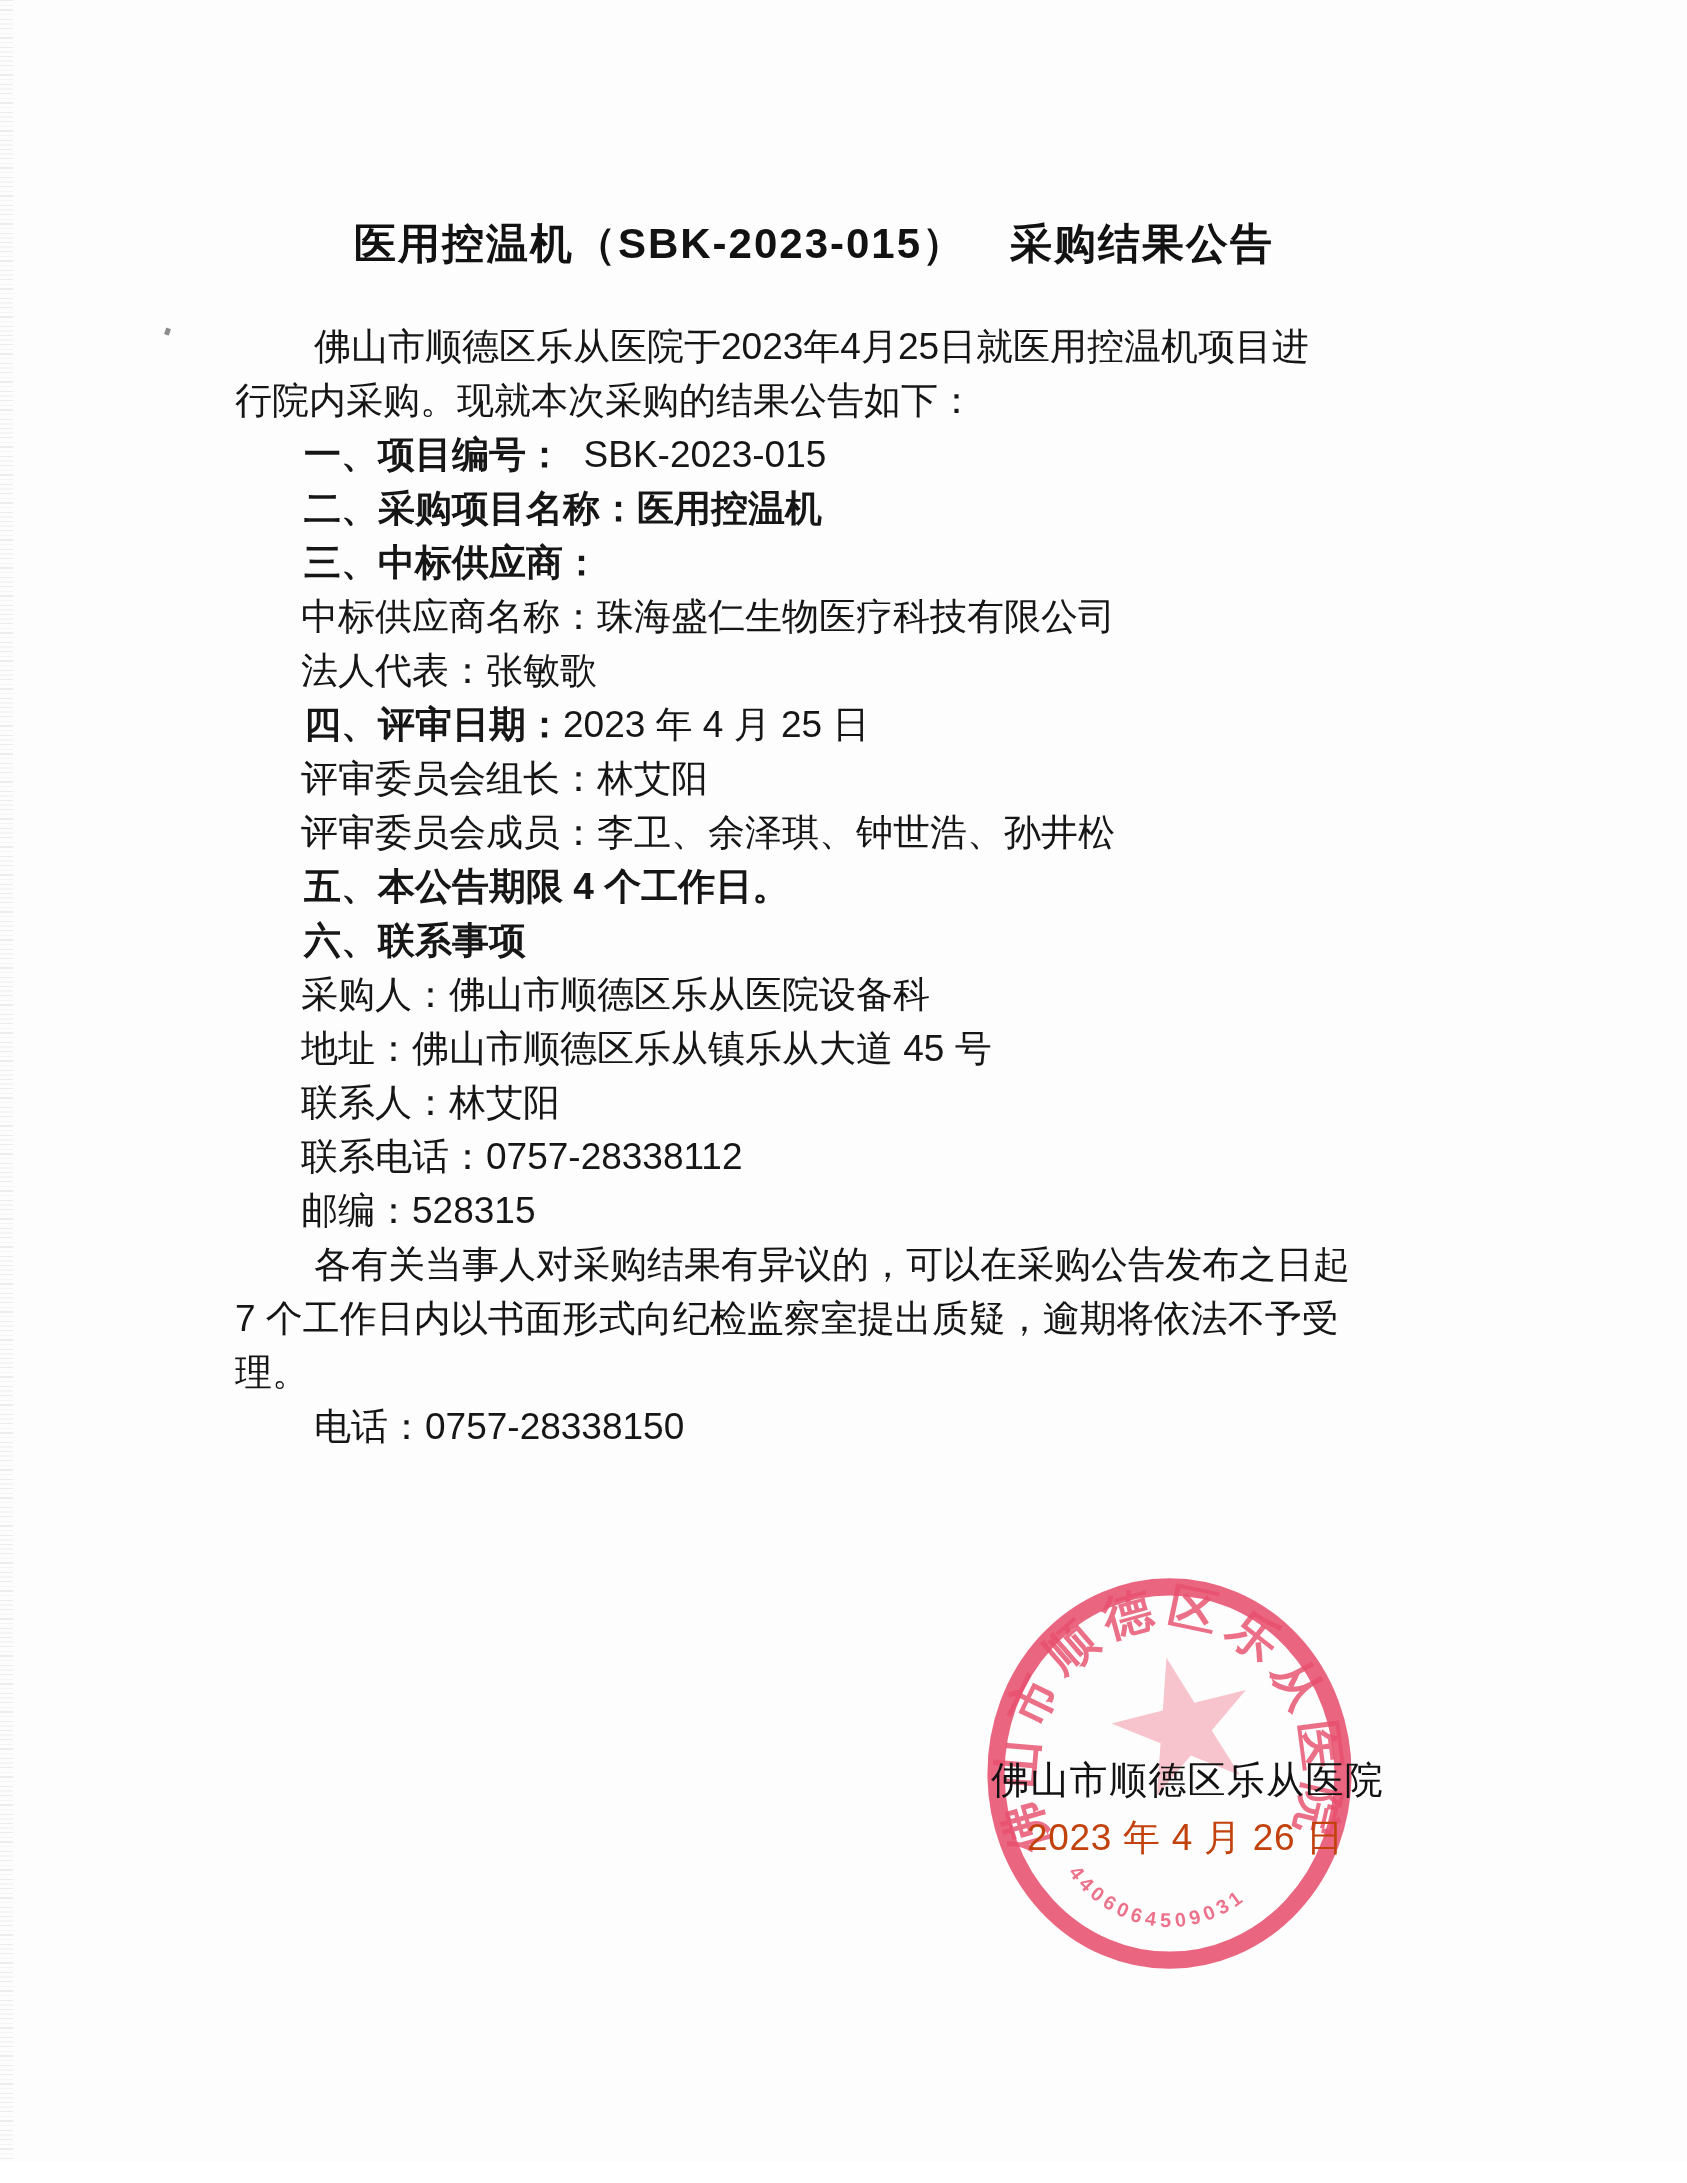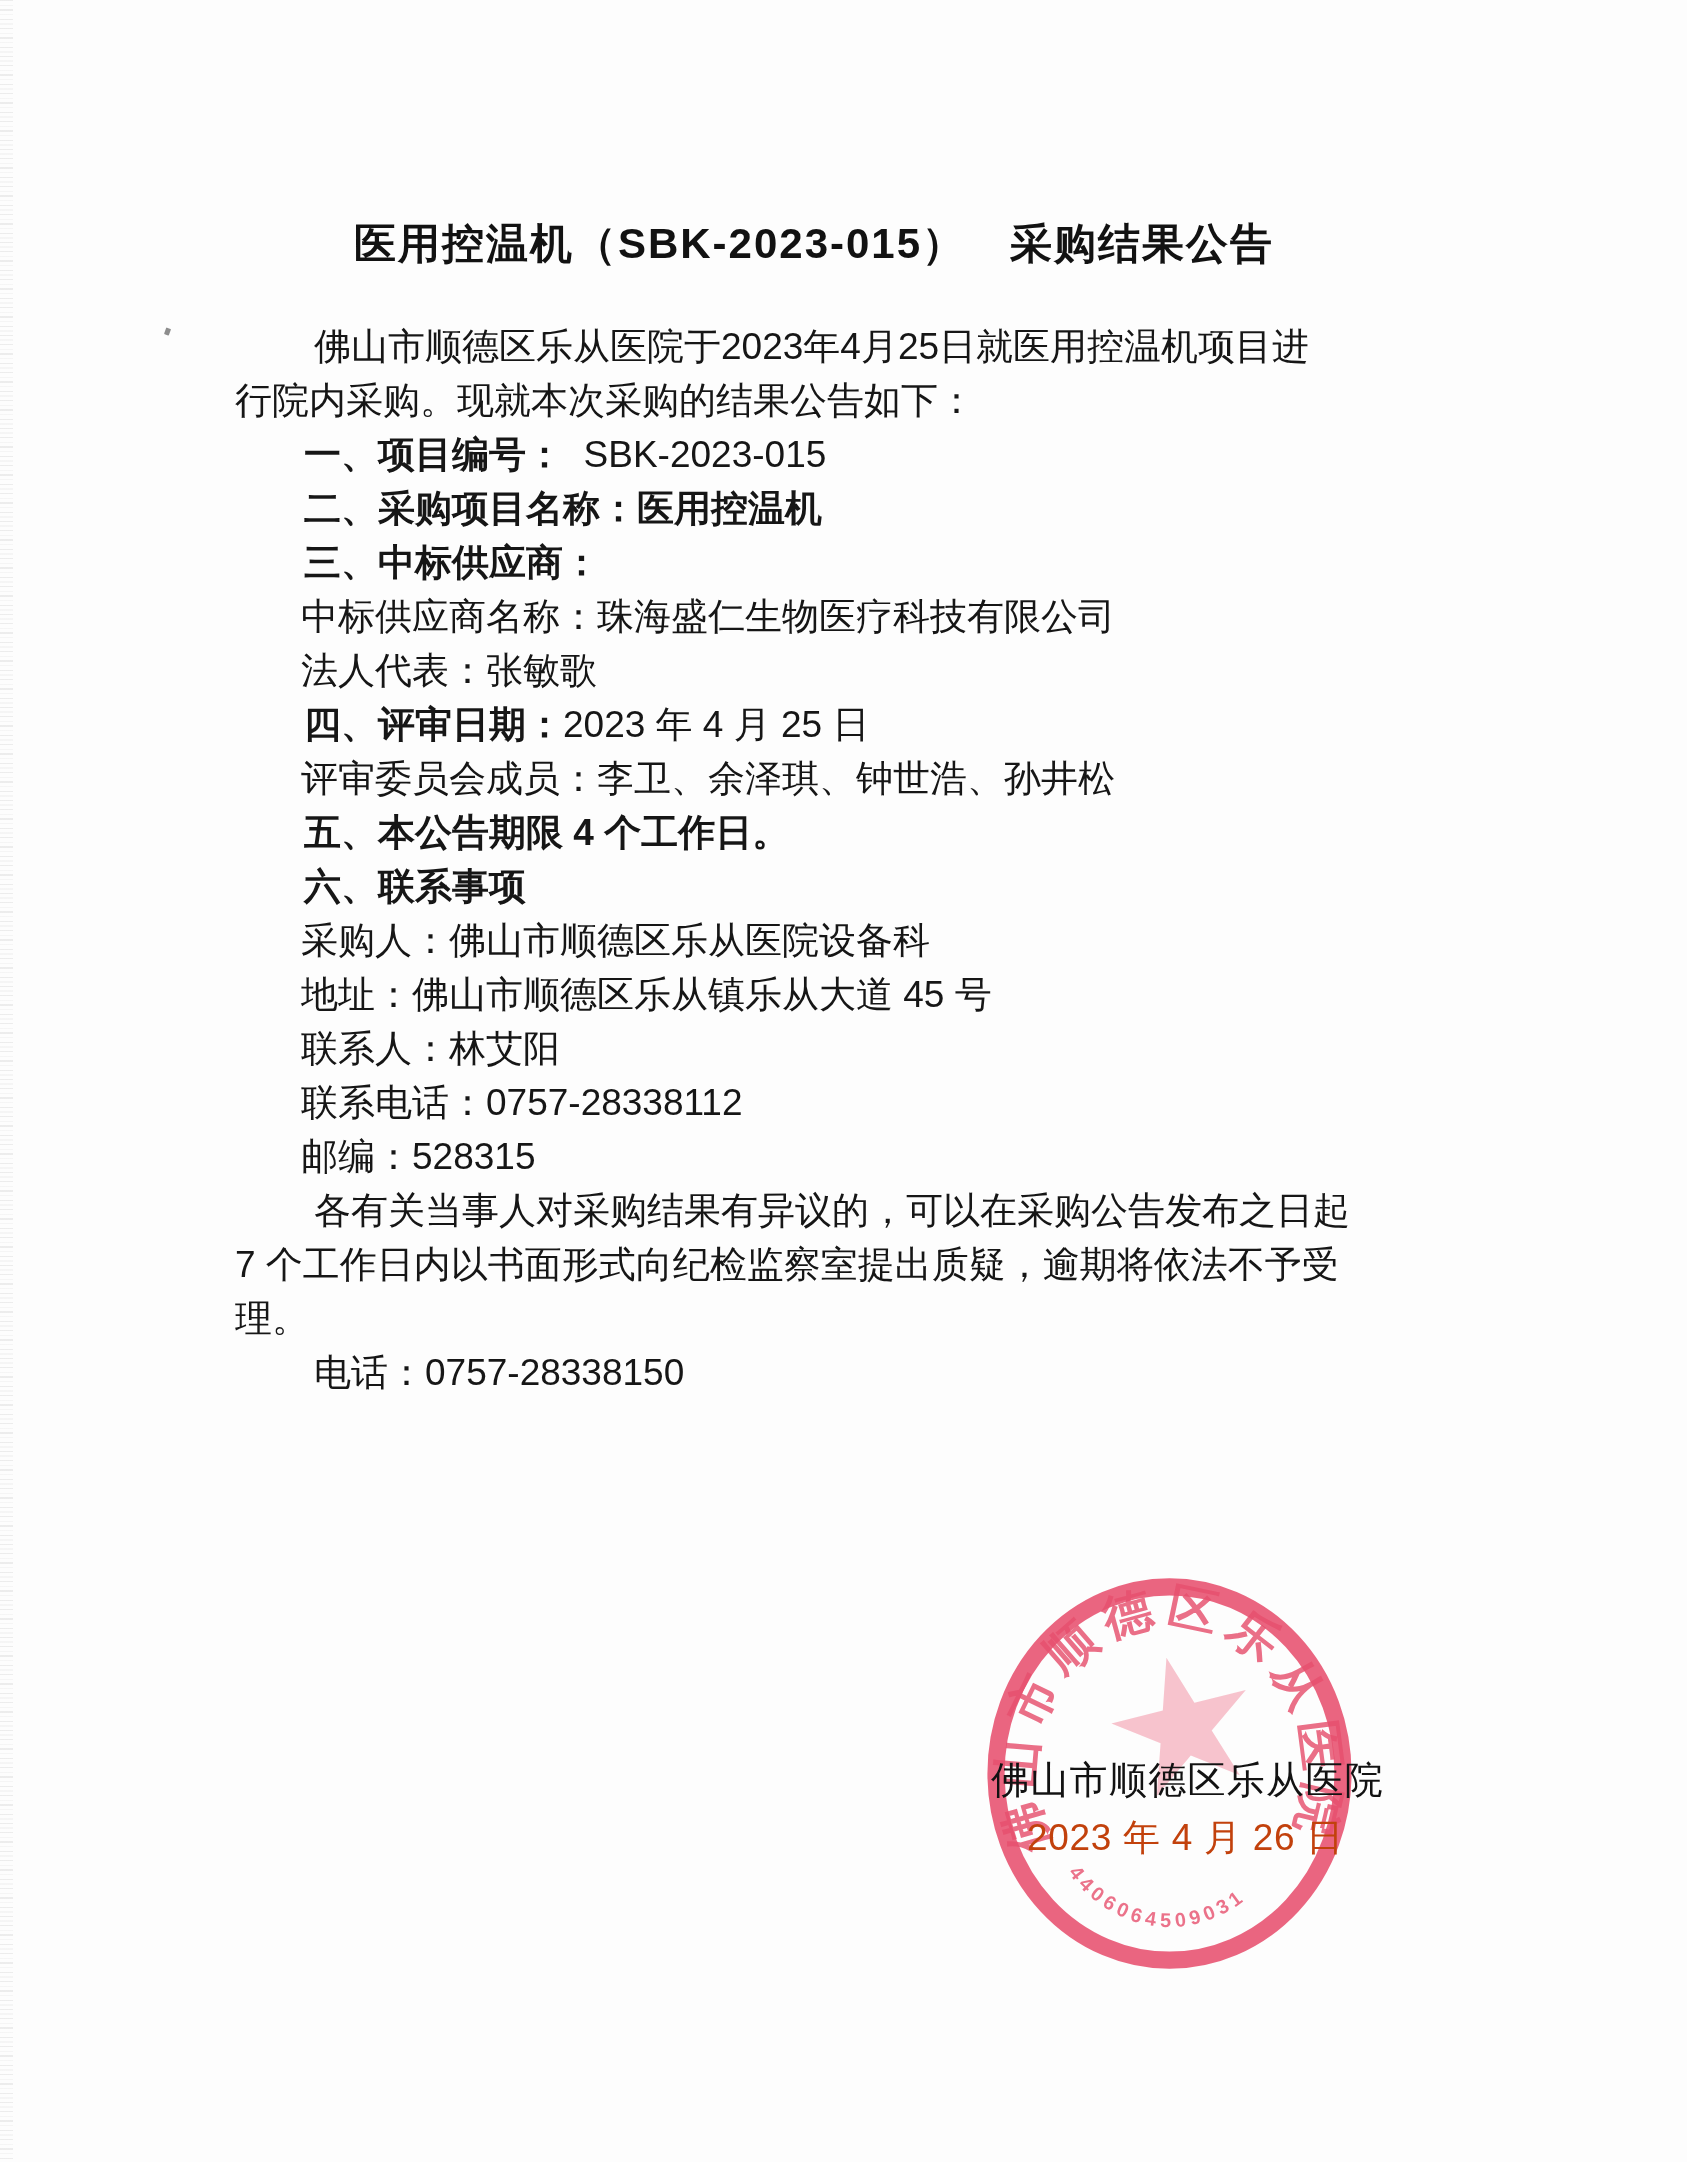--- a/index.html
+++ b/index.html
@@ -60,20 +60,21 @@
 
   <div class="doc-body">
       <div class="line ind-first"><span>佛山市顺德区乐从医院于2023年4月25日就医用控温机项目进</span></div>
       <div class="line "><span>行院内采购。现就本次采购的结果公告如下：</span></div>
       <div class="line ind-item"><span class="b">一、项目编号：</span><span>  SBK-2023-015</span></div>
       <div class="line ind-item"><span class="b">二、采购项目名称：医用控温机</span></div>
       <div class="line ind-item"><span class="b">三、中标供应商：</span></div>
       <div class="line ind-sub"><span>中标供应商名称：珠海盛仁生物医疗科技有限公司</span></div>
       <div class="line ind-sub"><span>法人代表：张敏歌</span></div>
       <div class="line ind-item"><span class="b">四、评审日期：</span><span>2023 年 4 月 25 日</span></div>
+      <div class="line ind-sub"><span>评审委员会组长：林艾阳</span></div>
       <div class="line ind-sub"><span>评审委员会成员：李卫、余泽琪、钟世浩、孙井松</span></div>
       <div class="line ind-item"><span class="b">五、本公告期限 4 个工作日。</span></div>
       <div class="line ind-item"><span class="b">六、联系事项</span></div>
       <div class="line ind-sub"><span>采购人：佛山市顺德区乐从医院设备科</span></div>
       <div class="line ind-sub"><span>地址：佛山市顺德区乐从镇乐从大道 45 号</span></div>
       <div class="line ind-sub"><span>联系人：林艾阳</span></div>
       <div class="line ind-sub"><span>联系电话：0757-28338112</span></div>
       <div class="line ind-sub"><span>邮编：528315</span></div>
       <div class="line ind-first"><span>各有关当事人对采购结果有异议的，可以在采购公告发布之日起</span></div>
       <div class="line "><span>7 个工作日内以书面形式向纪检监察室提出质疑，逾期将依法不予受</span></div>

